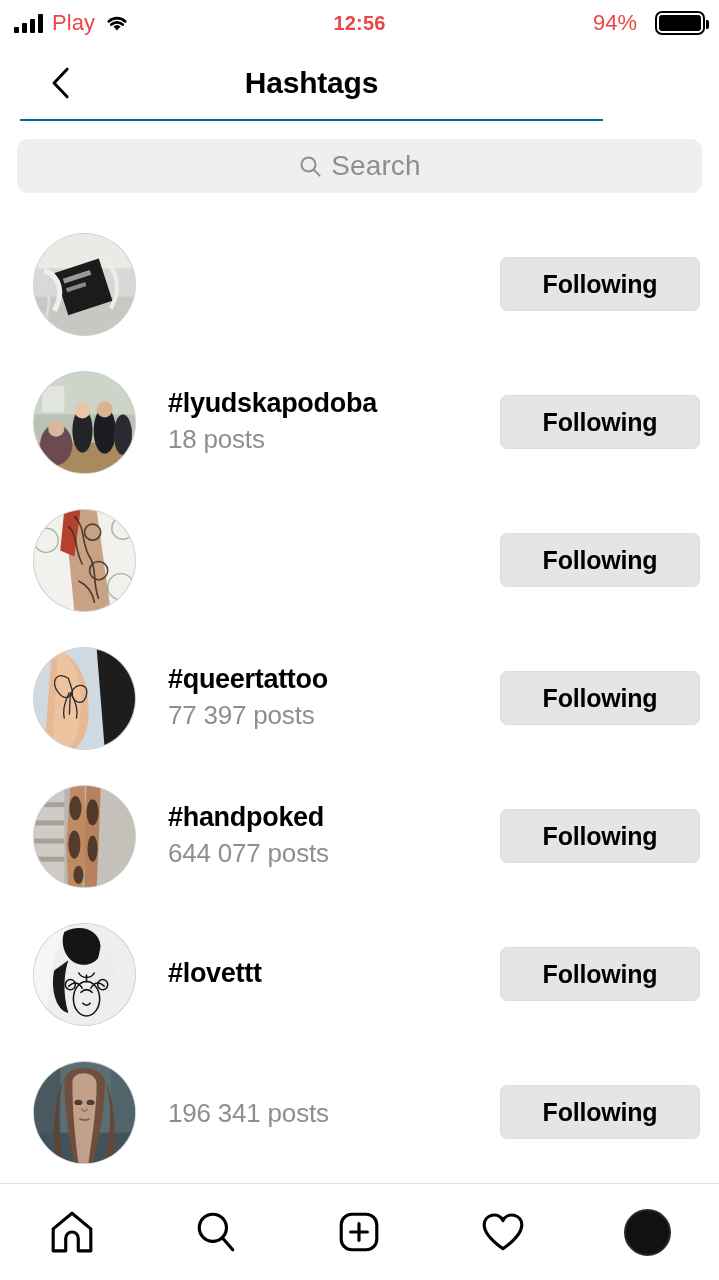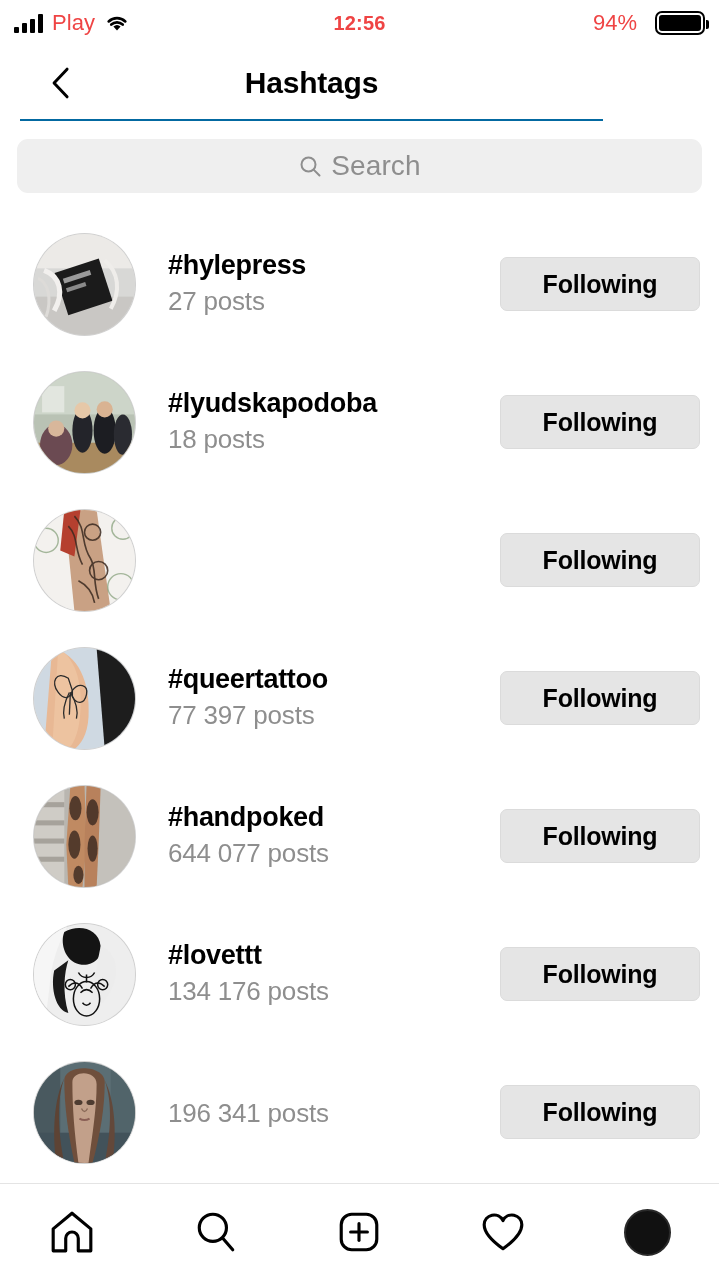--- a/index.html
+++ b/index.html
@@ -179,24 +179,20 @@
           <rect y="62" width="100" height="38" fill="#c9c7c4"></rect>
           <g transform="rotate(-18 50 52)">
             <rect x="26" y="30" width="46" height="44" fill="#1b1b1b"></rect>
             <rect x="32" y="38" width="28" height="5" fill="#9a9a9a"></rect>
             <rect x="32" y="48" width="20" height="4" fill="#8a8a8a"></rect>
           </g>
           <path d="M10 36 C26 42 30 58 20 76" stroke="#f2f0ee" stroke-width="5" fill="none"></path>
           <path d="M70 26 C84 38 86 56 76 74" stroke="#efedea" stroke-width="4" fill="none"></path>
           <path d="M4 44 C14 48 18 64 12 82" stroke="#dddbd8" stroke-width="3" fill="none"></path>
         </svg>
-      </div>
-      <div class="row-text">
-        <div class="tag">#hylepress</div>
-        <div class="posts">27 posts</div>
       </div>
       <div class="follow-btn">Following</div>
     </div>
 
     <div class="row">
       <div class="avatar">
         <svg viewBox="0 0 100 100" aria-hidden="true">
           <rect width="100" height="100" fill="#b9c2b4"></rect>
           <rect y="0" width="100" height="42" fill="#cdd5c9"></rect>
           <rect y="70" width="100" height="30" fill="#a98a5f"></rect>
@@ -309,21 +305,20 @@
             <path d="M34 62 q8 -8 14 2"></path>
             <path d="M70 62 q-8 -8 -14 2"></path>
             <circle cx="36" cy="60" r="5"></circle>
             <circle cx="68" cy="60" r="5"></circle>
             <path d="M52 58 l0 -8"></path>
           </g>
         </svg>
       </div>
       <div class="row-text">
         <div class="tag">#lovettt</div>
-        <div class="posts">134 176 posts</div>
       </div>
       <div class="follow-btn">Following</div>
     </div>
 
     <div class="row">
       <div class="avatar">
         <svg viewBox="0 0 100 100" aria-hidden="true">
           <rect width="100" height="100" fill="#5b6e74"></rect>
           <rect x="0" y="0" width="26" height="100" fill="#49595f"></rect>
           <rect x="76" y="0" width="24" height="100" fill="#51646a"></rect>

